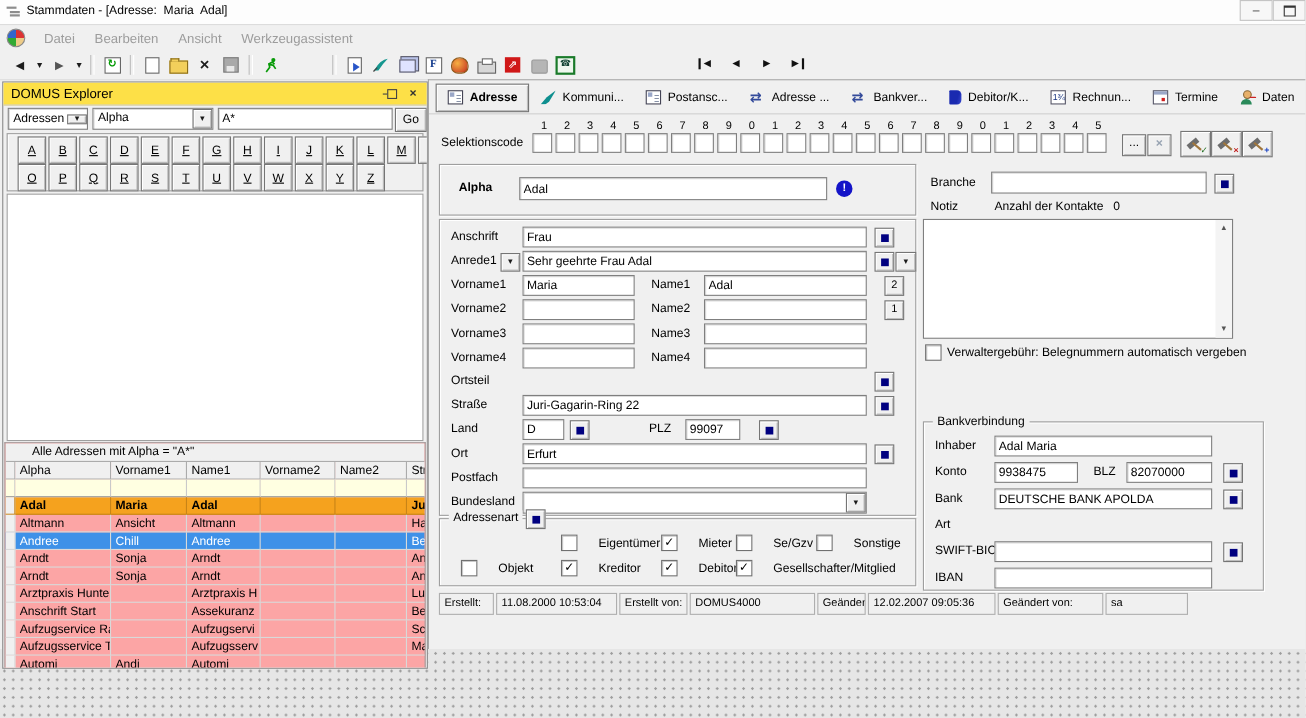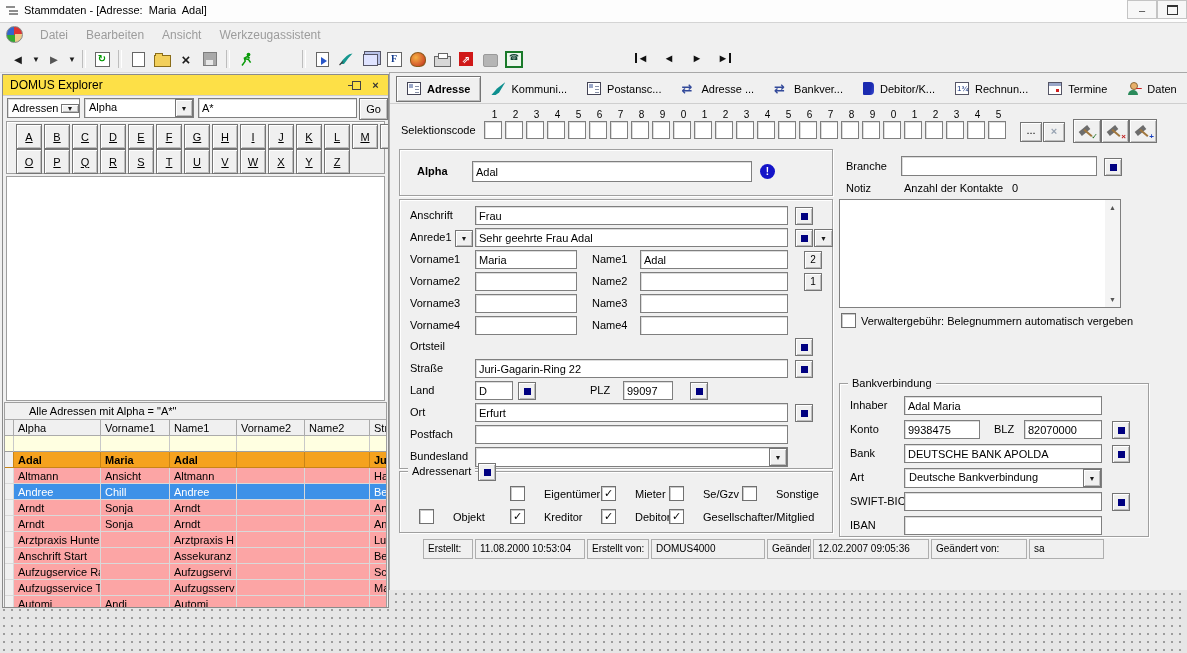--- a/index.html
+++ b/index.html
@@ -113,21 +113,21 @@
   #sel-cells{position:absolute;left:94px;top:36px;display:flex;}
   .sel-cell{width:21px;}
   .sel-num{height:12px;font-size:10px;text-align:center;line-height:12px;}
   .sel-box{width:18px;height:18px;background:#fff;border:1px solid #7f7f7f;box-shadow:inset 1px 1px 0 #dcdcdc;box-sizing:border-box;}
   .gavel-btn{position:absolute;top:46px;width:26px;height:22px;}
   .gavel-head{position:absolute;left:5px;top:8px;width:11px;height:5px;background:#6d6d6d;transform:rotate(-40deg);}
   .gavel-handle{position:absolute;left:9px;top:12px;width:10px;height:2px;background:#a0763c;transform:rotate(40deg);}
   .gavel-mark{position:absolute;right:2px;bottom:1px;font-size:8px;font-weight:bold;line-height:8px;}
   
   .flabel{position:absolute;white-space:nowrap;}
-  .statusbar{position:absolute;left:9px;top:466px;display:flex;gap:2px;font-size:10px;margin-left:24px;}
+  .statusbar{position:absolute;left:9px;top:466px;display:flex;gap:2px;font-size:10px;}
   .status-box{height:20px;line-height:18px;border:1px solid #aeaeae;background:#f0f0f0;padding:0 4px;box-sizing:border-box;overflow:hidden;white-space:nowrap;}
   .infoicon{position:absolute;width:15px;height:15px;border-radius:50%;background:#1414c8;color:#fff;font-weight:bold;
             display:flex;align-items:center;justify-content:center;font-size:10px;}
   .scrollstrip{position:absolute;right:1px;top:1px;bottom:1px;width:15px;background:#f4f4f4;}
   .scrollarrow{position:absolute;left:0;width:15px;height:15px;display:flex;align-items:center;justify-content:center;font-size:7px;color:#555;}
   .cb-item{position:absolute;display:flex;align-items:center;gap:5px;}
 </style>
 </head>
 <body>
 
@@ -719,24 +719,20 @@
       <input class="tf abs" style="left: 64px; top: 12px; width: 198px; height: 19px;" value="Adal Maria">
       <span class="flabel" style="left:10px;top:39px;">Konto</span>
       <input class="tf abs" style="left: 64px; top: 36px; width: 76px; height: 19px;" value="9938475">
       <span class="flabel" style="left:154px;top:39px;">BLZ</span>
       <input class="tf abs" style="left: 184px; top: 36px; width: 78px; height: 19px;" value="82070000">
       <span class="raised bluebtn" style="left:272px;top:37px;"></span>
       <span class="flabel" style="left:10px;top:63px;">Bank</span>
       <input class="tf abs" style="left: 64px; top: 60px; width: 198px; height: 19px;" value="DEUTSCHE BANK APOLDA">
       <span class="raised bluebtn" style="left:272px;top:61px;"></span>
       <span class="flabel" style="left:10px;top:87px;">Art</span>
-      <div class="combo" style="left:64px;top:84px;width:198px;">
-        <span class="val">Deutsche Bankverbindung</span>
-        <span class="arrow raised dropbtn">▼</span>
-      </div>
       <span class="flabel" style="left:10px;top:111px;">SWIFT-BIC</span>
       <input class="tf abs" style="left: 64px; top: 108px; width: 198px; height: 19px;" value="">
       <span class="raised bluebtn" style="left:272px;top:109px;"></span>
       <span class="flabel" style="left:10px;top:135px;">IBAN</span>
       <input class="tf abs" style="left: 64px; top: 132px; width: 198px; height: 19px;" value="">
     </div>
   </div>
 </div>
 
 </body></html>

